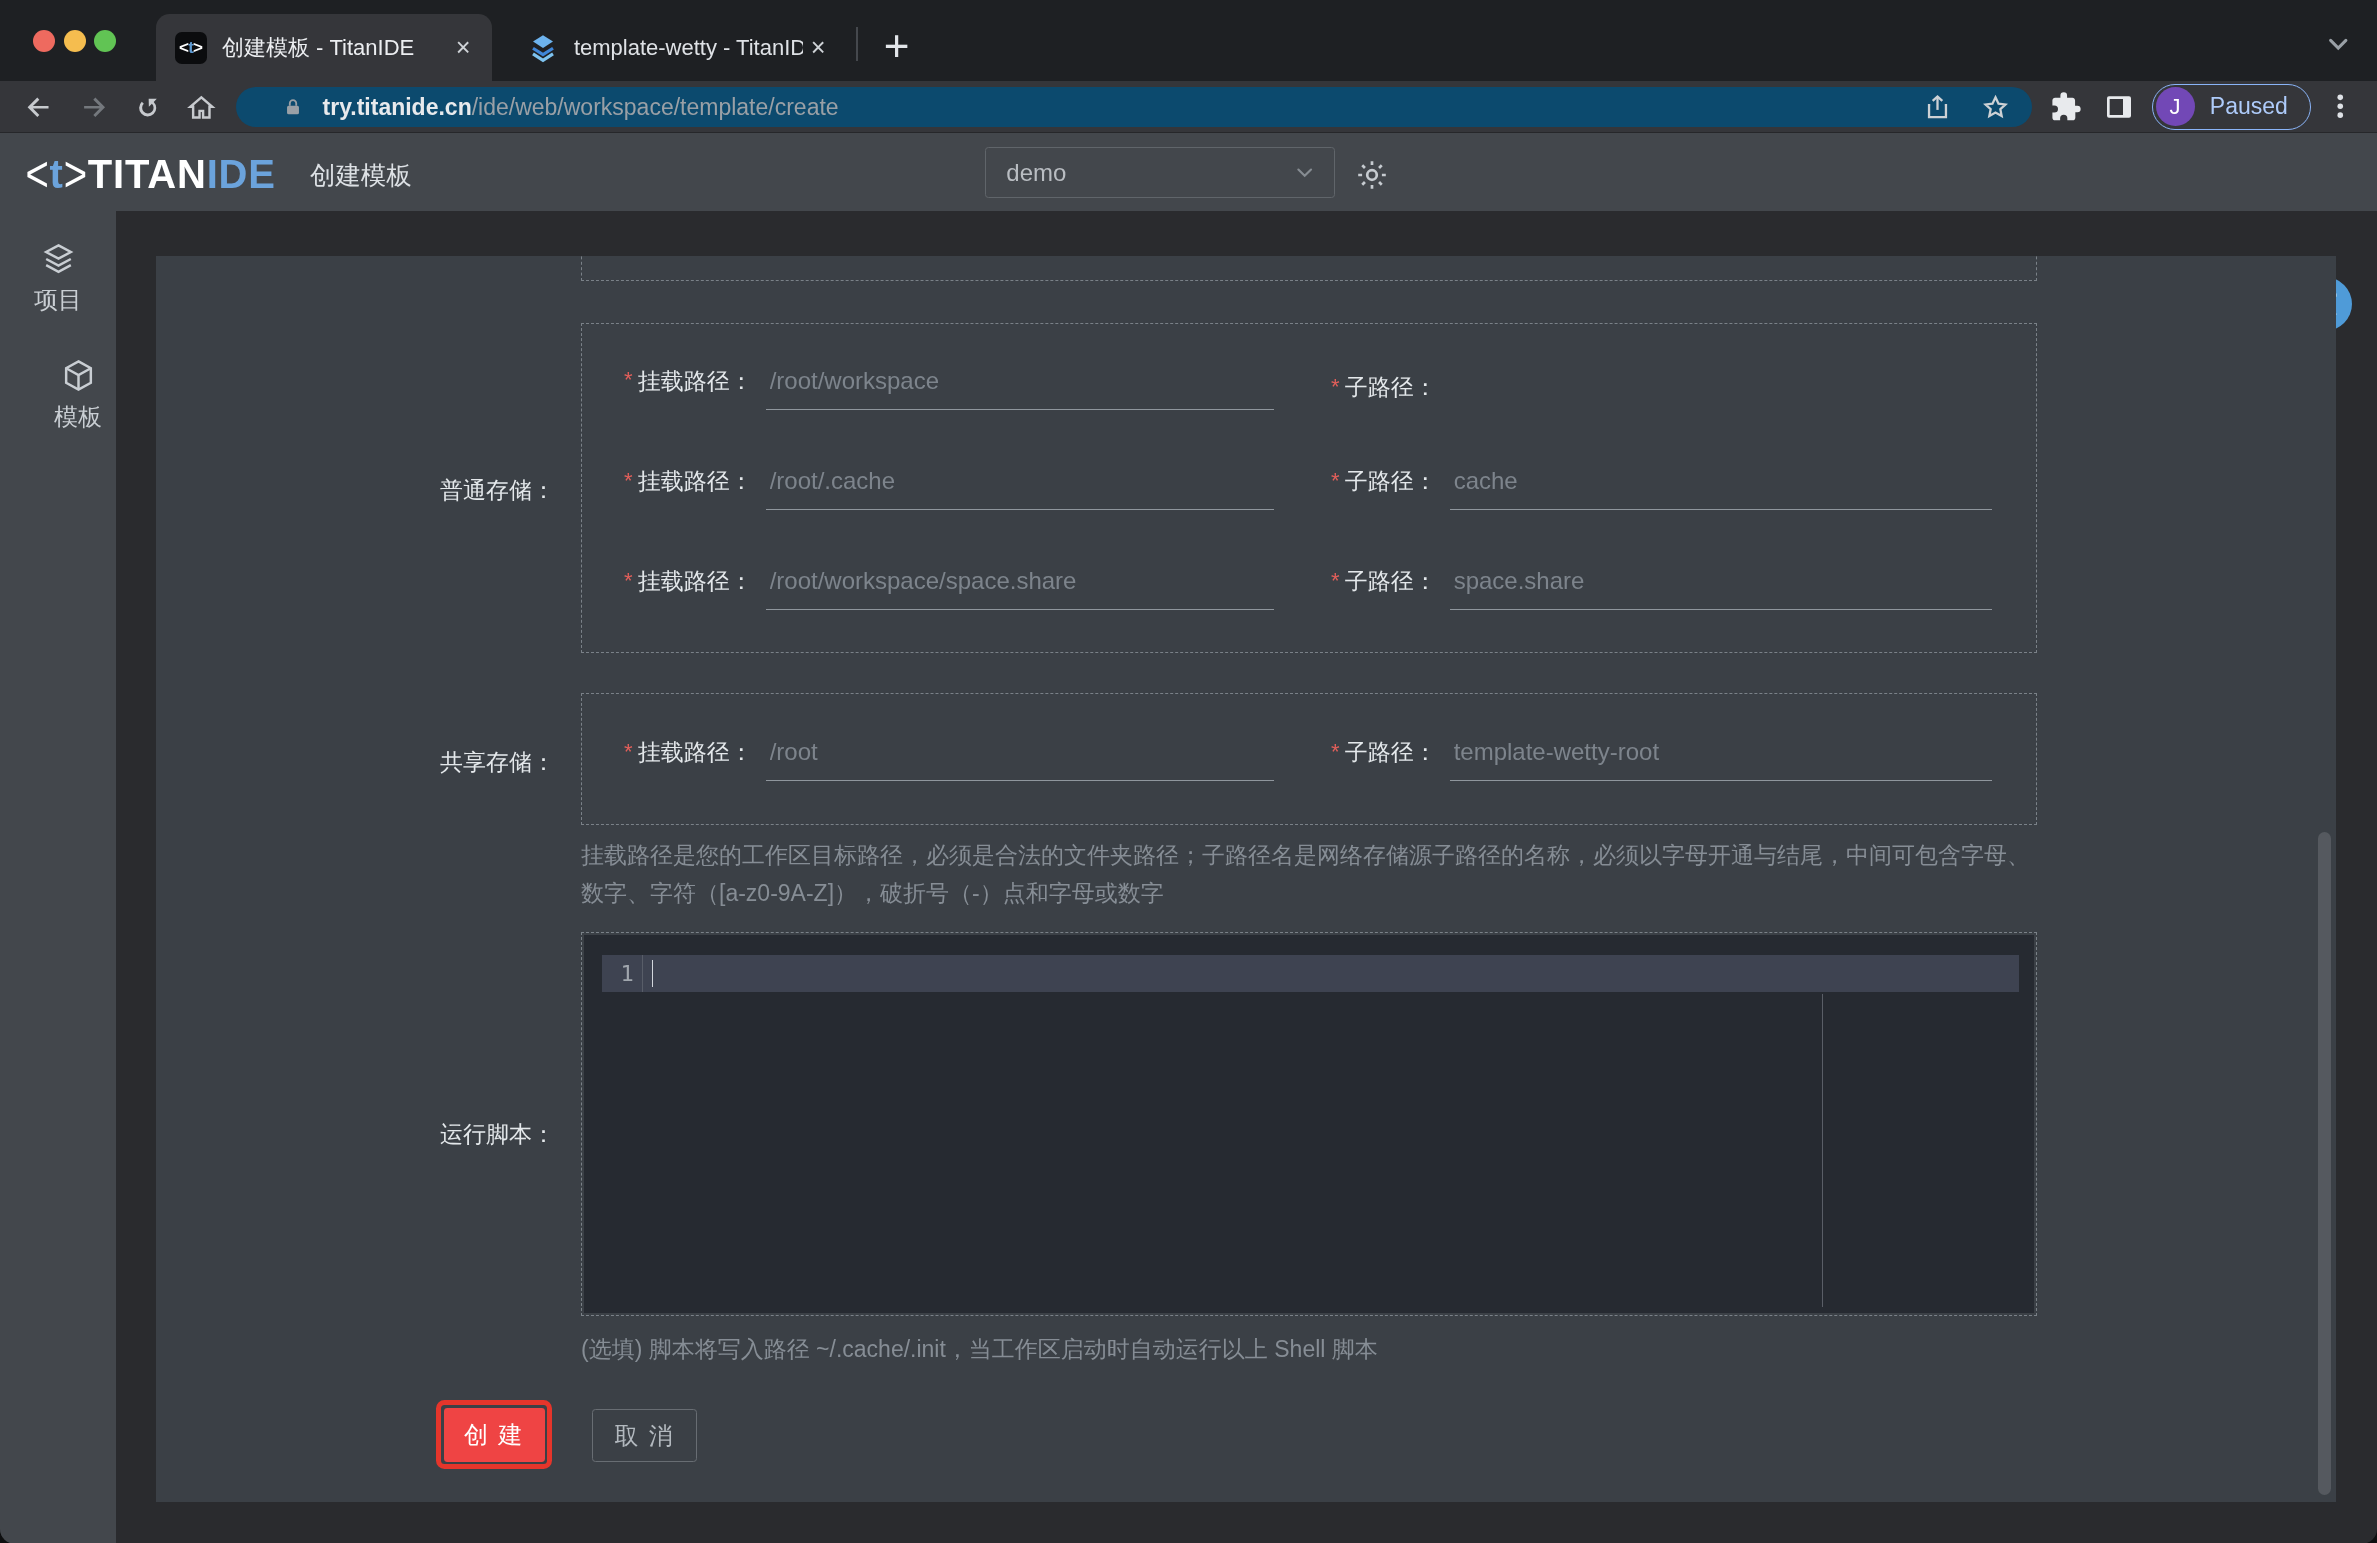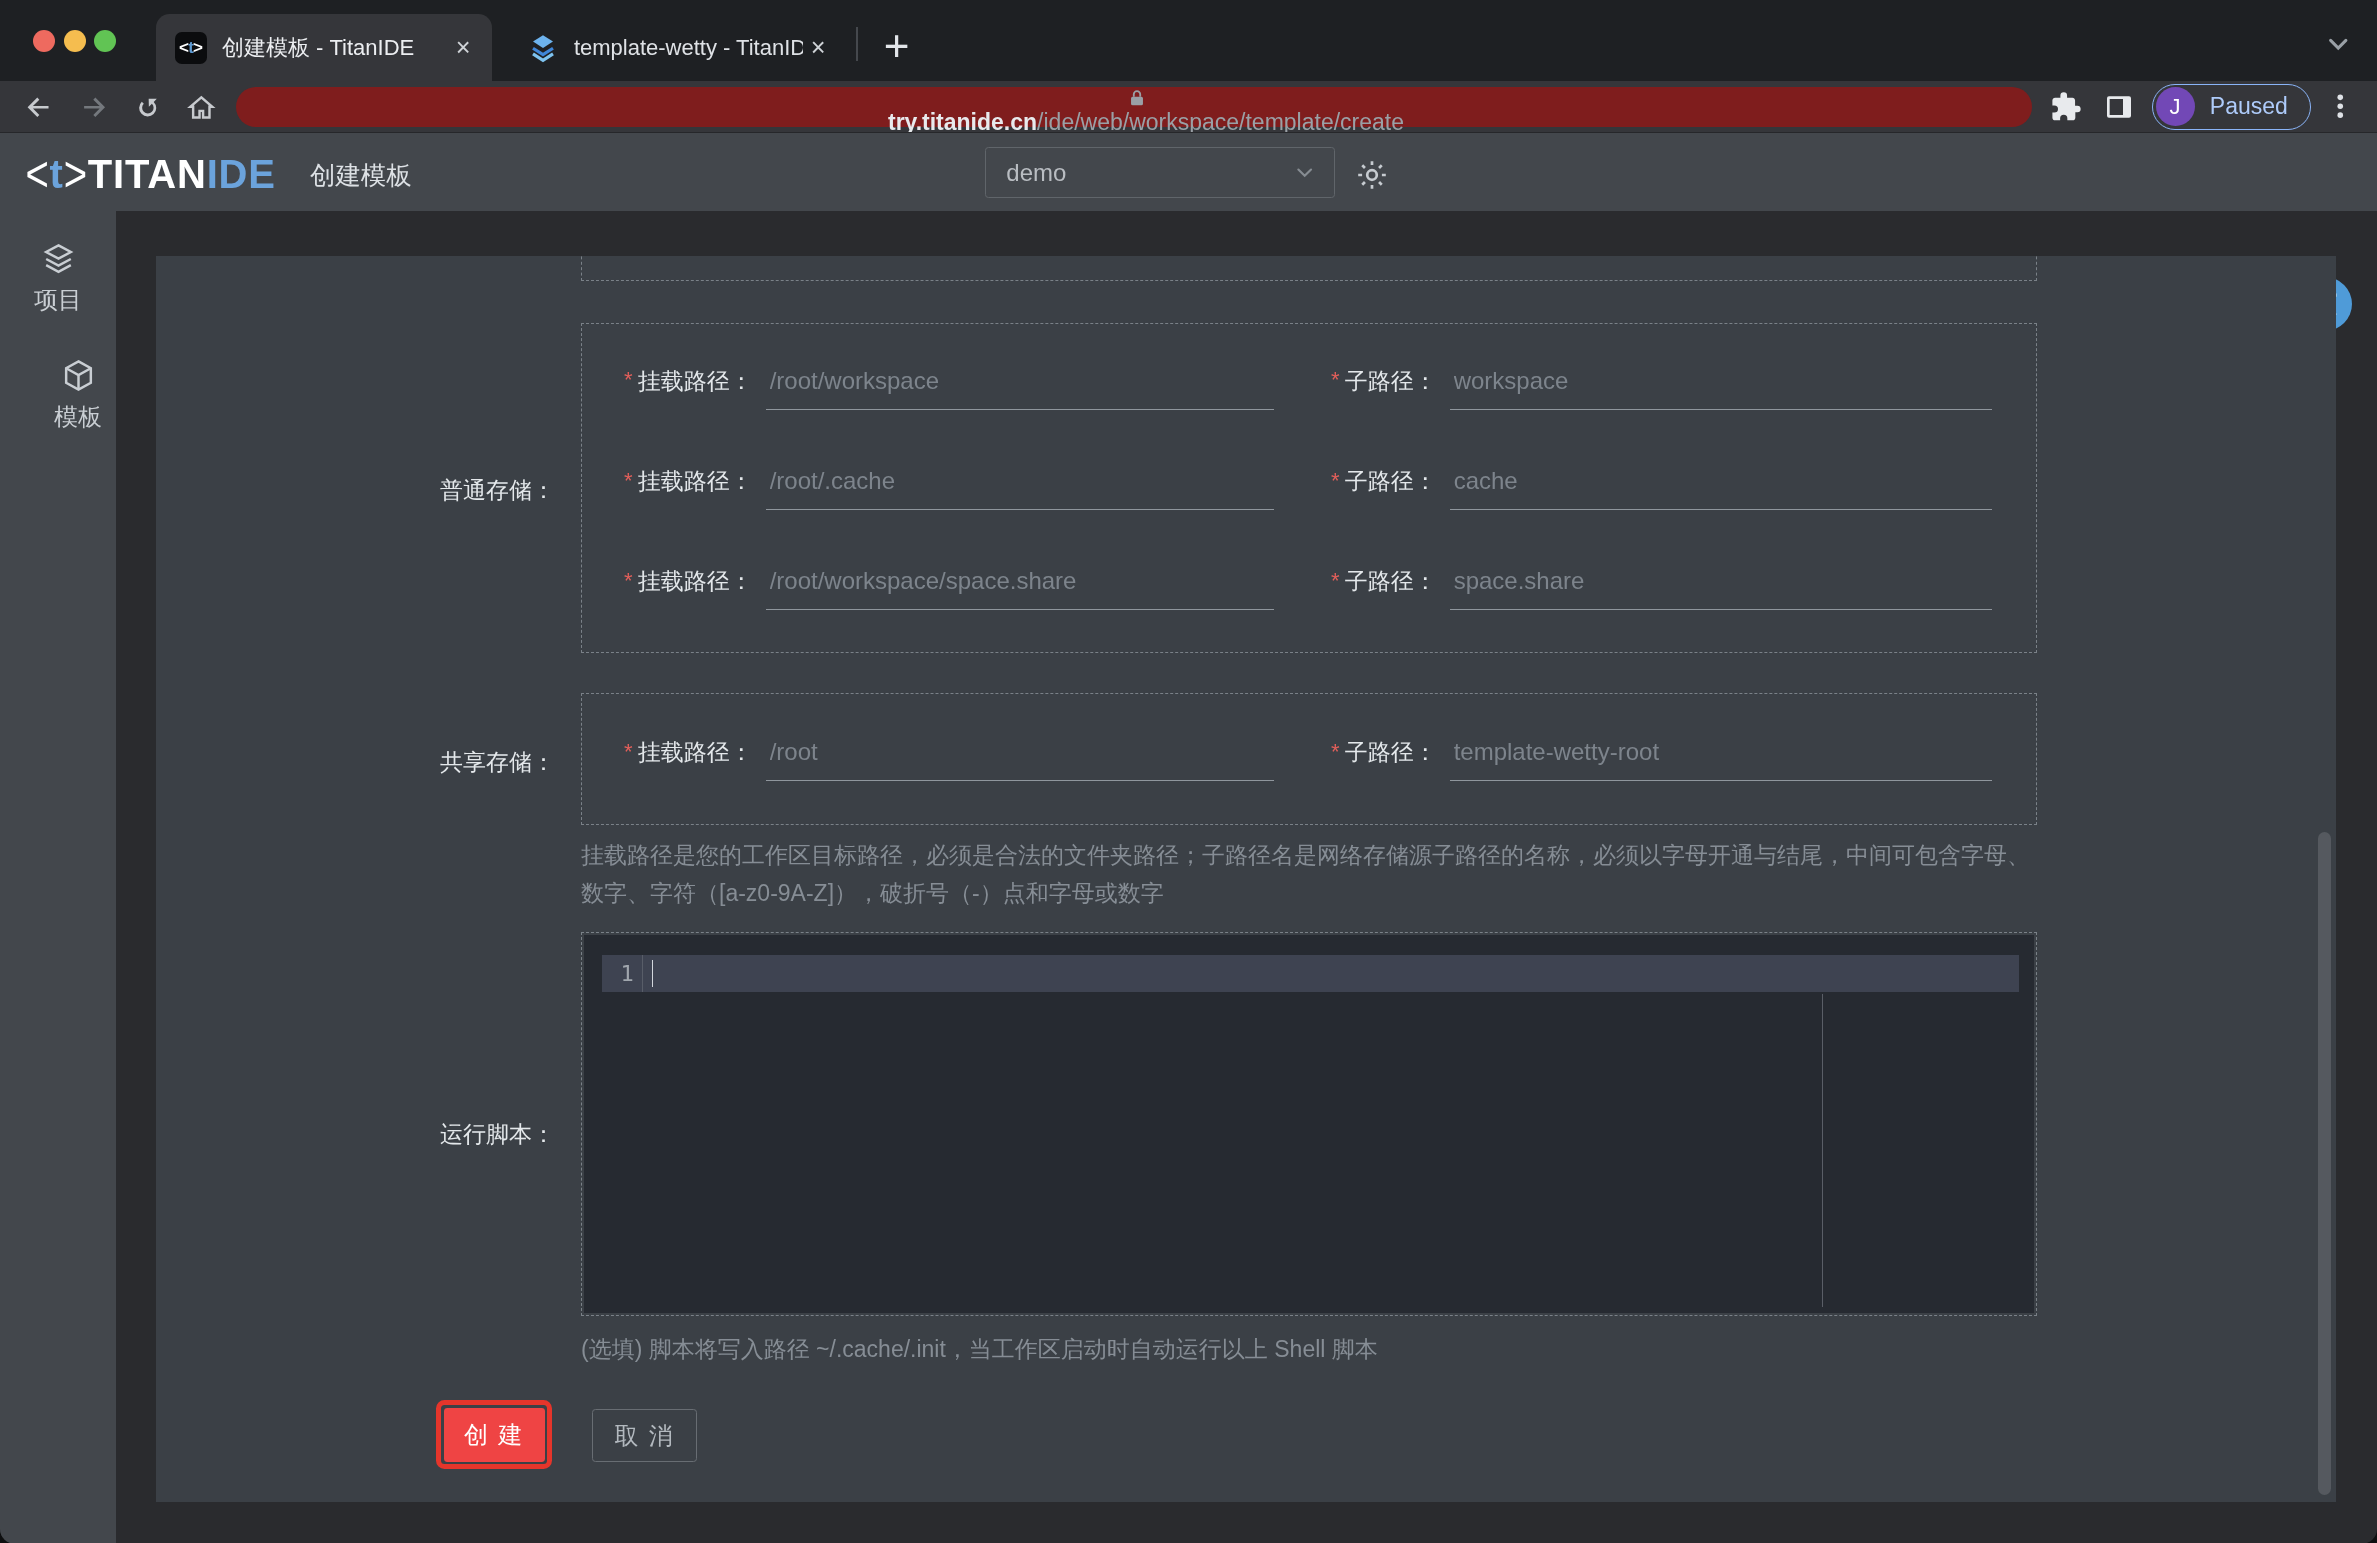--- a/index.html
+++ b/index.html
@@ -27,22 +27,22 @@
   .tab-close{flex:none;margin-right:13.6px;width:30.5px;height:30.5px;border:none;background:transparent;
              color:#cfd3d7;font-size:25.4px;line-height:30.5px;text-align:center;padding:0;cursor:pointer;}
   .tab-divider{position:absolute;left:856px;top:27px;width:1.7px;height:34px;background:#45484d;}
   .newtab{position:absolute;left:873px;top:22px;width:47px;height:47px;border:none;background:transparent;
           color:#e2e5e9;font-size:44px;line-height:47px;text-align:center;padding:0;cursor:pointer;}
   .tabs-chevron{position:absolute;right:24px;top:29px;width:30.5px;height:30.5px;color:#9aa0a6;}
   
   .toolbar{position:absolute;top:81px;left:0;right:0;height:51px;background:#35363a;}
   .navbtn{position:absolute;top:9.3px;width:34px;height:34px;border:none;background:transparent;padding:1.7px;cursor:pointer;}
   .navbtn svg{width:100%;height:100%;}
-  .urlpill{position:absolute;left:236px;top:6px;width:1796px;height:40px;border-radius:20.3px;background:#7f1d1d;
-           display:flex;align-items:center;padding:0 22px 0 46px;flex-direction:column;}
+  .urlpill{position:absolute;left:236px;top:6px;width:1796px;height:40px;border-radius:20.3px;background:#0c4a6e;
+           display:flex;align-items:center;padding:0 22px 0 46px;}
   .lock{flex:none;width:22px;height:22px;margin-right:18.6px;color:#9aa0a6;}
   .url{font-size:23px;white-space:nowrap;}
   .url .host{color:#e8eaed;font-weight:bold;}
   .url .path{color:#9aa0a6;}
   .urlspacer{flex:1;}
   .pillicon{flex:none;width:29px;height:29px;color:#cdd1d5;background:transparent;border:none;padding:0;margin-left:29px;cursor:pointer;}
   .toolicon{position:absolute;top:10.2px;width:32px;height:32px;color:#dfe2e6;background:transparent;border:none;padding:0;cursor:pointer;}
   .profile{position:absolute;left:2152px;top:2.5px;width:159px;height:46px;border:1.7px solid #8ab4f8;border-radius:23px;
            display:flex;align-items:center;background:transparent;cursor:pointer;padding:0;}
   .profile .pav{flex:none;width:39px;height:39px;margin-left:2.5px;border-radius:50%;background:#7248b6;color:#fff;
@@ -284,21 +284,20 @@
 
       <div class="frow">
         <div class="field mount">
           <span class="req">*</span>
           <span class="flabel">挂载路径：</span>
           <input class="finput mount" placeholder="/root/workspace" style="">
         </div>
         <div class="field sub">
           <span class="req">*</span>
           <span class="flabel">子路径：</span>
-          <input class="finput sub" placeholder="workspace" style="">
         </div>
       </div>
 
       <div class="frow">
         <div class="field mount">
           <span class="req">*</span>
           <span class="flabel">挂载路径：</span>
           <input class="finput mount" placeholder="/root/.cache" style="">
         </div>
         <div class="field sub">

